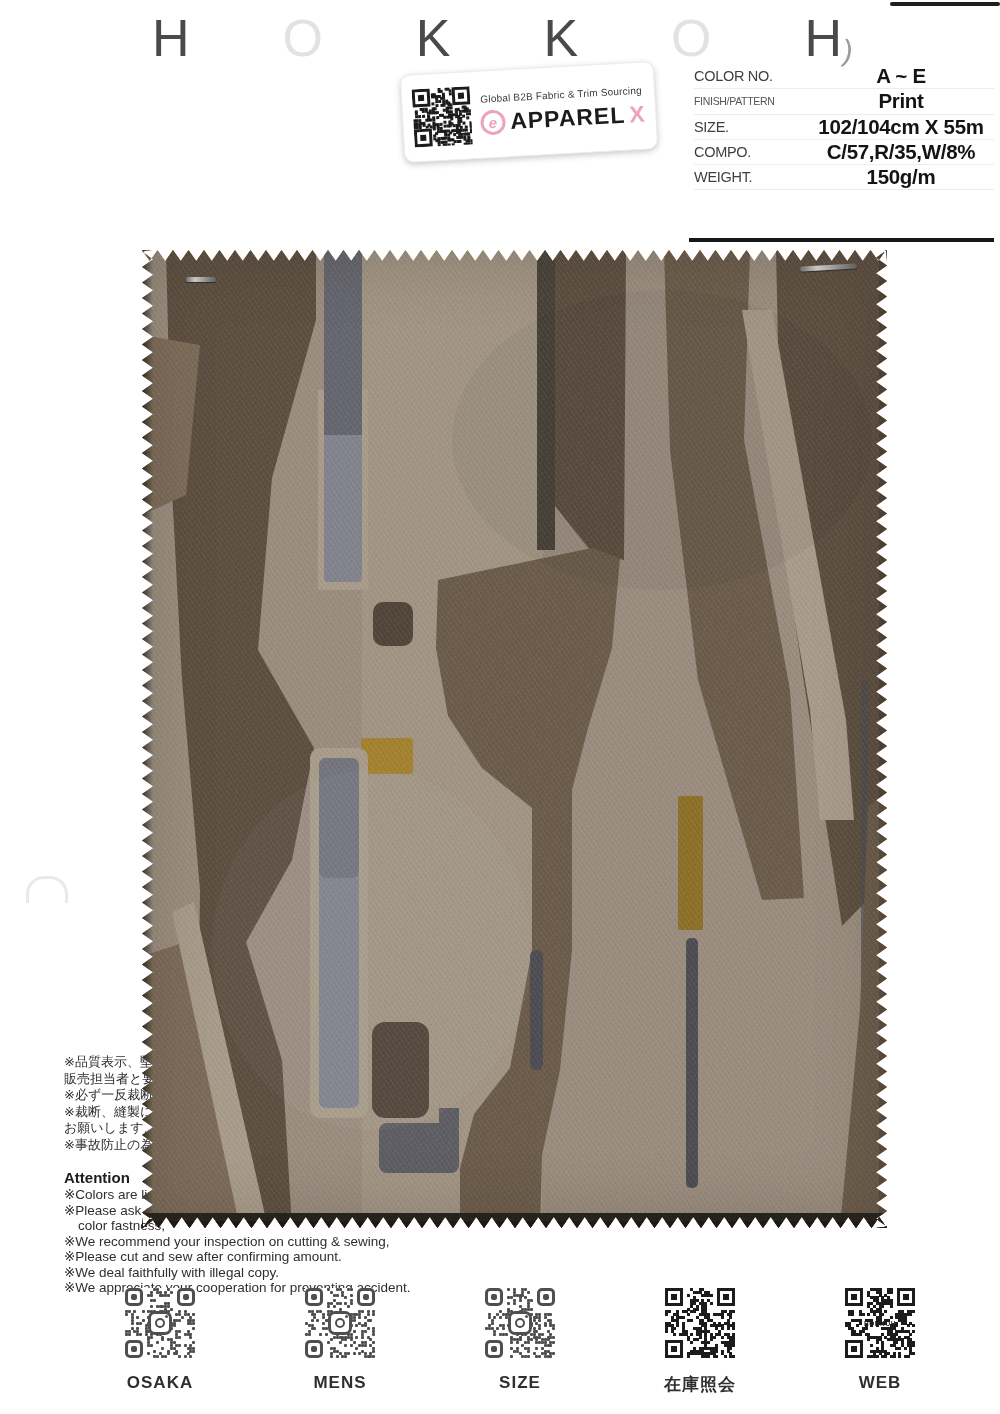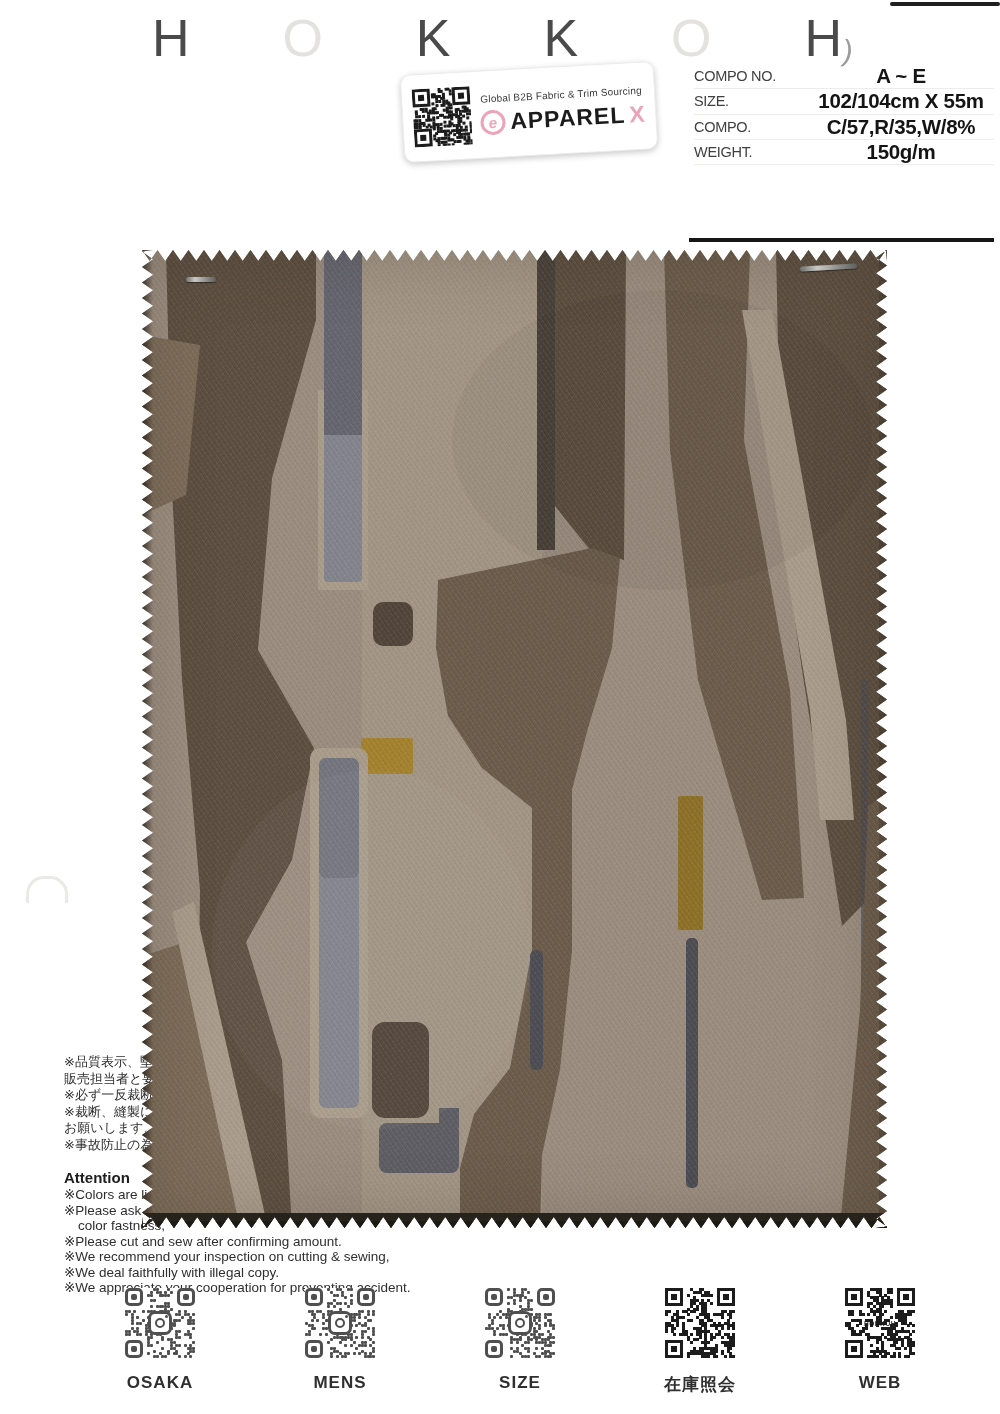--- a/index.html
+++ b/index.html
@@ -336,22 +336,26 @@
     <div class="sticker-brandrow">
       <span class="sticker-logo">e</span>
       <span class="sticker-brand">APPAREL</span>
       <span class="sticker-x">X</span>
     </div>
   </div>
 </div>
 
 <div class="spec">
   <div class="spec-row">
-    <span class="spec-label">COMPO NO.</span>
+    <span class="spec-label">COLOR NO.</span>
     <span class="spec-value">A ~ E</span>
+  </div>
+  <div class="spec-row small">
+    <span class="spec-label">FINISH/PATTERN</span>
+    <span class="spec-value">Print</span>
   </div>
   <div class="spec-row">
     <span class="spec-label">SIZE.</span>
     <span class="spec-value">102/104cm X 55m</span>
   </div>
   <div class="spec-row">
     <span class="spec-label">COMPO.</span>
     <span class="spec-value">C/57,R/35,W/8%</span>
   </div>
   <div class="spec-row">
@@ -370,22 +374,22 @@
     <div>※必ず一反裁断をお願いします。</div>
     <div>※裁断、縫製にての返品はご容赦</div>
     <div>お願いします。</div>
     <div>※事故防止の為、ご注意ください。</div>
   </div>
   <div class="attention-title">Attention</div>
   <div class="notes-en">
     <div>※Colors are listed on this swatch.</div>
     <div>※Please ask our sales person about</div>
     <div class="indent">color fastness,</div>
+    <div>※We recommend your inspection on cutting &amp; sewing,</div>
     <div>※Please cut and sew after confirming amount.</div>
-    <div>※We recommend your inspection on cutting &amp; sewing,</div>
     <div>※We deal faithfully with illegal copy.</div>
     <div>※We appreciate your cooperation for preventing accident.</div>
   </div>
 </div>
 
 <div class="swatch" style="clip-path: polygon(0px 0px, 7.75px 11px, 15.5px 0px, 23.25px 11px, 31px 0px, 38.75px 11px, 46.5px 0px, 54.25px 11px, 62px 0px, 69.75px 11px, 77.5px 0px, 85.25px 11px, 93px 0px, 100.75px 11px, 108.5px 0px, 116.25px 11px, 124px 0px, 131.75px 11px, 139.5px 0px, 147.25px 11px, 155px 0px, 162.75px 11px, 170.5px 0px, 178.25px 11px, 186px 0px, 193.75px 11px, 201.5px 0px, 209.25px 11px, 217px 0px, 224.75px 11px, 232.5px 0px, 240.25px 11px, 248px 0px, 255.75px 11px, 263.5px 0px, 271.25px 11px, 279px 0px, 286.75px 11px, 294.5px 0px, 302.25px 11px, 310px 0px, 317.75px 11px, 325.5px 0px, 333.25px 11px, 341px 0px, 348.75px 11px, 356.5px 0px, 364.25px 11px, 372px 0px, 379.75px 11px, 387.5px 0px, 395.25px 11px, 403px 0px, 410.75px 11px, 418.5px 0px, 426.25px 11px, 434px 0px, 441.75px 11px, 449.5px 0px, 457.25px 11px, 465px 0px, 472.75px 11px, 480.5px 0px, 488.25px 11px, 496px 0px, 503.75px 11px, 511.5px 0px, 519.25px 11px, 527px 0px, 534.75px 11px, 542.5px 0px, 550.25px 11px, 558px 0px, 565.75px 11px, 573.5px 0px, 581.25px 11px, 589px 0px, 596.75px 11px, 604.5px 0px, 612.25px 11px, 620px 0px, 627.75px 11px, 635.5px 0px, 643.25px 11px, 651px 0px, 658.75px 11px, 666.5px 0px, 674.25px 11px, 682px 0px, 689.75px 11px, 697.5px 0px, 705.25px 11px, 713px 0px, 720.75px 11px, 728.5px 0px, 736.25px 11px, 744px 0px, 745px 11px, 745px 0px, 745px 0px, 734px 7.75px, 745px 15.5px, 734px 23.25px, 745px 31px, 734px 38.75px, 745px 46.5px, 734px 54.25px, 745px 62px, 734px 69.75px, 745px 77.5px, 734px 85.25px, 745px 93px, 734px 100.75px, 745px 108.5px, 734px 116.25px, 745px 124px, 734px 131.75px, 745px 139.5px, 734px 147.25px, 745px 155px, 734px 162.75px, 745px 170.5px, 734px 178.25px, 745px 186px, 734px 193.75px, 745px 201.5px, 734px 209.25px, 745px 217px, 734px 224.75px, 745px 232.5px, 734px 240.25px, 745px 248px, 734px 255.75px, 745px 263.5px, 734px 271.25px, 745px 279px, 734px 286.75px, 745px 294.5px, 734px 302.25px, 745px 310px, 734px 317.75px, 745px 325.5px, 734px 333.25px, 745px 341px, 734px 348.75px, 745px 356.5px, 734px 364.25px, 745px 372px, 734px 379.75px, 745px 387.5px, 734px 395.25px, 745px 403px, 734px 410.75px, 745px 418.5px, 734px 426.25px, 745px 434px, 734px 441.75px, 745px 449.5px, 734px 457.25px, 745px 465px, 734px 472.75px, 745px 480.5px, 734px 488.25px, 745px 496px, 734px 503.75px, 745px 511.5px, 734px 519.25px, 745px 527px, 734px 534.75px, 745px 542.5px, 734px 550.25px, 745px 558px, 734px 565.75px, 745px 573.5px, 734px 581.25px, 745px 589px, 734px 596.75px, 745px 604.5px, 734px 612.25px, 745px 620px, 734px 627.75px, 745px 635.5px, 734px 643.25px, 745px 651px, 734px 658.75px, 745px 666.5px, 734px 674.25px, 745px 682px, 734px 689.75px, 745px 697.5px, 734px 705.25px, 745px 713px, 734px 720.75px, 745px 728.5px, 734px 736.25px, 745px 744px, 734px 751.75px, 745px 759.5px, 734px 767.25px, 745px 775px, 734px 782.75px, 745px 790.5px, 734px 798.25px, 745px 806px, 734px 813.75px, 745px 821.5px, 734px 829.25px, 745px 837px, 734px 844.75px, 745px 852.5px, 734px 860.25px, 745px 868px, 734px 875.75px, 745px 883.5px, 734px 891.25px, 745px 899px, 734px 906.75px, 745px 914.5px, 734px 922.25px, 745px 930px, 734px 937.75px, 745px 945.5px, 734px 953.25px, 745px 961px, 734px 968.75px, 745px 976.5px, 734px 978px, 745px 978px, 745px 978px, 737.25px 967px, 729.5px 978px, 721.75px 967px, 714px 978px, 706.25px 967px, 698.5px 978px, 690.75px 967px, 683px 978px, 675.25px 967px, 667.5px 978px, 659.75px 967px, 652px 978px, 644.25px 967px, 636.5px 978px, 628.75px 967px, 621px 978px, 613.25px 967px, 605.5px 978px, 597.75px 967px, 590px 978px, 582.25px 967px, 574.5px 978px, 566.75px 967px, 559px 978px, 551.25px 967px, 543.5px 978px, 535.75px 967px, 528px 978px, 520.25px 967px, 512.5px 978px, 504.75px 967px, 497px 978px, 489.25px 967px, 481.5px 978px, 473.75px 967px, 466px 978px, 458.25px 967px, 450.5px 978px, 442.75px 967px, 435px 978px, 427.25px 967px, 419.5px 978px, 411.75px 967px, 404px 978px, 396.25px 967px, 388.5px 978px, 380.75px 967px, 373px 978px, 365.25px 967px, 357.5px 978px, 349.75px 967px, 342px 978px, 334.25px 967px, 326.5px 978px, 318.75px 967px, 311px 978px, 303.25px 967px, 295.5px 978px, 287.75px 967px, 280px 978px, 272.25px 967px, 264.5px 978px, 256.75px 967px, 249px 978px, 241.25px 967px, 233.5px 978px, 225.75px 967px, 218px 978px, 210.25px 967px, 202.5px 978px, 194.75px 967px, 187px 978px, 179.25px 967px, 171.5px 978px, 163.75px 967px, 156px 978px, 148.25px 967px, 140.5px 978px, 132.75px 967px, 125px 978px, 117.25px 967px, 109.5px 978px, 101.75px 967px, 94px 978px, 86.25px 967px, 78.5px 978px, 70.75px 967px, 63px 978px, 55.25px 967px, 47.5px 978px, 39.75px 967px, 32px 978px, 24.25px 967px, 16.5px 978px, 8.75px 967px, 1px 978px, 0px 967px, 0px 978px, 0px 978px, 11px 970.25px, 0px 962.5px, 11px 954.75px, 0px 947px, 11px 939.25px, 0px 931.5px, 11px 923.75px, 0px 916px, 11px 908.25px, 0px 900.5px, 11px 892.75px, 0px 885px, 11px 877.25px, 0px 869.5px, 11px 861.75px, 0px 854px, 11px 846.25px, 0px 838.5px, 11px 830.75px, 0px 823px, 11px 815.25px, 0px 807.5px, 11px 799.75px, 0px 792px, 11px 784.25px, 0px 776.5px, 11px 768.75px, 0px 761px, 11px 753.25px, 0px 745.5px, 11px 737.75px, 0px 730px, 11px 722.25px, 0px 714.5px, 11px 706.75px, 0px 699px, 11px 691.25px, 0px 683.5px, 11px 675.75px, 0px 668px, 11px 660.25px, 0px 652.5px, 11px 644.75px, 0px 637px, 11px 629.25px, 0px 621.5px, 11px 613.75px, 0px 606px, 11px 598.25px, 0px 590.5px, 11px 582.75px, 0px 575px, 11px 567.25px, 0px 559.5px, 11px 551.75px, 0px 544px, 11px 536.25px, 0px 528.5px, 11px 520.75px, 0px 513px, 11px 505.25px, 0px 497.5px, 11px 489.75px, 0px 482px, 11px 474.25px, 0px 466.5px, 11px 458.75px, 0px 451px, 11px 443.25px, 0px 435.5px, 11px 427.75px, 0px 420px, 11px 412.25px, 0px 404.5px, 11px 396.75px, 0px 389px, 11px 381.25px, 0px 373.5px, 11px 365.75px, 0px 358px, 11px 350.25px, 0px 342.5px, 11px 334.75px, 0px 327px, 11px 319.25px, 0px 311.5px, 11px 303.75px, 0px 296px, 11px 288.25px, 0px 280.5px, 11px 272.75px, 0px 265px, 11px 257.25px, 0px 249.5px, 11px 241.75px, 0px 234px, 11px 226.25px, 0px 218.5px, 11px 210.75px, 0px 203px, 11px 195.25px, 0px 187.5px, 11px 179.75px, 0px 172px, 11px 164.25px, 0px 156.5px, 11px 148.75px, 0px 141px, 11px 133.25px, 0px 125.5px, 11px 117.75px, 0px 110px, 11px 102.25px, 0px 94.5px, 11px 86.75px, 0px 79px, 11px 71.25px, 0px 63.5px, 11px 55.75px, 0px 48px, 11px 40.25px, 0px 32.5px, 11px 24.75px, 0px 17px, 11px 9.25px, 0px 1.5px, 11px 0px);">
   <svg viewBox="0 0 745 978" width="745" height="978" preserveAspectRatio="none">
     <rect x="0" y="0" width="745" height="978" style="fill:var(--fabric_base)"></rect>
     <rect x="220" y="0" width="180" height="978" style="fill:var(--fabric_light)" opacity="0.5"></rect>
 

